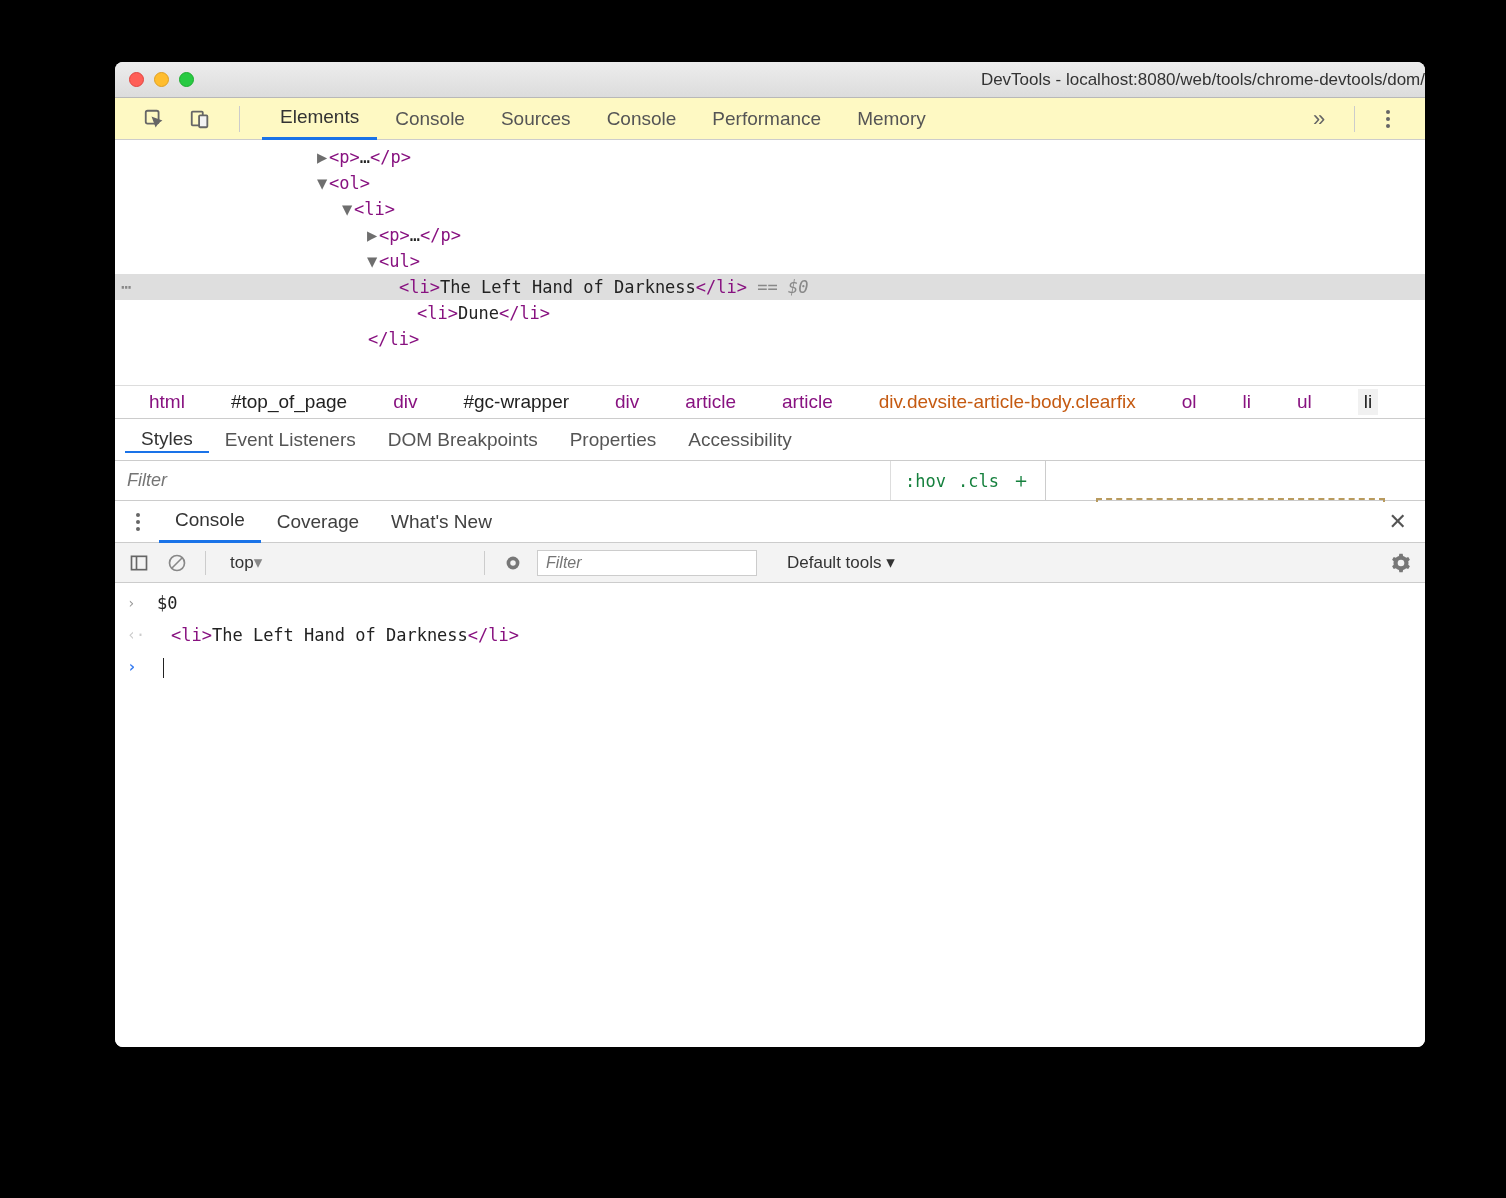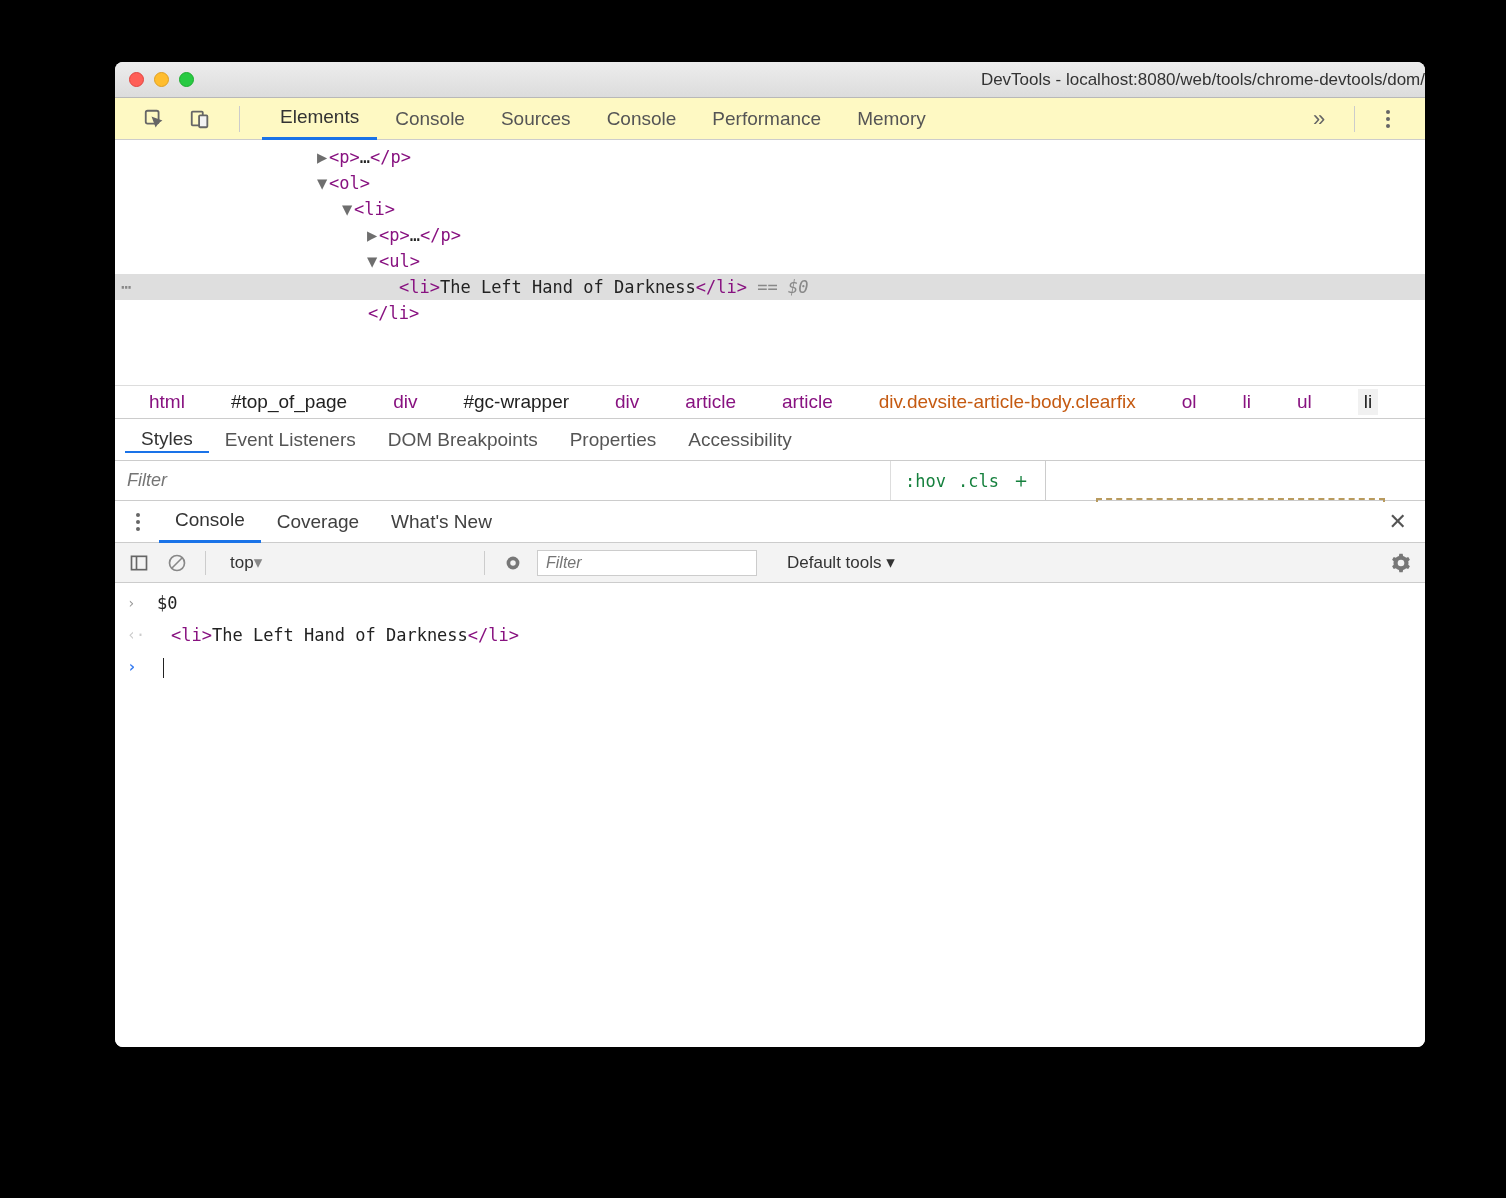--- a/index.html
+++ b/index.html
@@ -258,20 +258,21 @@
     </div>
   </div>
 
   <div class="dom-tree" id="domtree">
       <div class="dom-line"><span style="display:inline-block;width:170px"></span><span class="arrow">▶</span><span class="tag">&lt;p&gt;</span><span class="txt">…</span><span class="tag">&lt;/p&gt;</span></div>
       <div class="dom-line"><span style="display:inline-block;width:170px"></span><span class="arrow">▼</span><span class="tag">&lt;ol&gt;</span></div>
       <div class="dom-line"><span style="display:inline-block;width:195px"></span><span class="arrow">▼</span><span class="tag">&lt;li&gt;</span></div>
       <div class="dom-line"><span style="display:inline-block;width:220px"></span><span class="arrow">▶</span><span class="tag">&lt;p&gt;</span><span class="txt">…</span><span class="tag">&lt;/p&gt;</span></div>
       <div class="dom-line"><span style="display:inline-block;width:220px"></span><span class="arrow">▼</span><span class="tag">&lt;ul&gt;</span></div>
       <div class="dom-line selected"><span style="display:inline-block;width:258px"></span><span class="arrow"></span><span class="tag">&lt;li&gt;</span><span class="txt">The Left Hand of Darkness</span><span class="tag">&lt;/li&gt;</span><span class="eqvar"> == $0</span></div>
+      <div class="dom-line"><span style="display:inline-block;width:258px"></span><span class="arrow"></span><span class="tag">&lt;li&gt;</span><span class="txt">Dune</span><span class="tag">&lt;/li&gt;</span></div>
       <div class="dom-line"><span style="display:inline-block;width:209px"></span><span class="arrow"></span><span class="tag">&lt;/li&gt;</span></div>
     </div>
 
   <div class="breadcrumb" id="breadcrumb">
       <span class="bc-item">html</span>
       <span class="bc-item dark">#top_of_page</span>
       <span class="bc-item">div</span>
       <span class="bc-item dark">#gc-wrapper</span>
       <span class="bc-item">div</span>
       <span class="bc-item">article</span>

